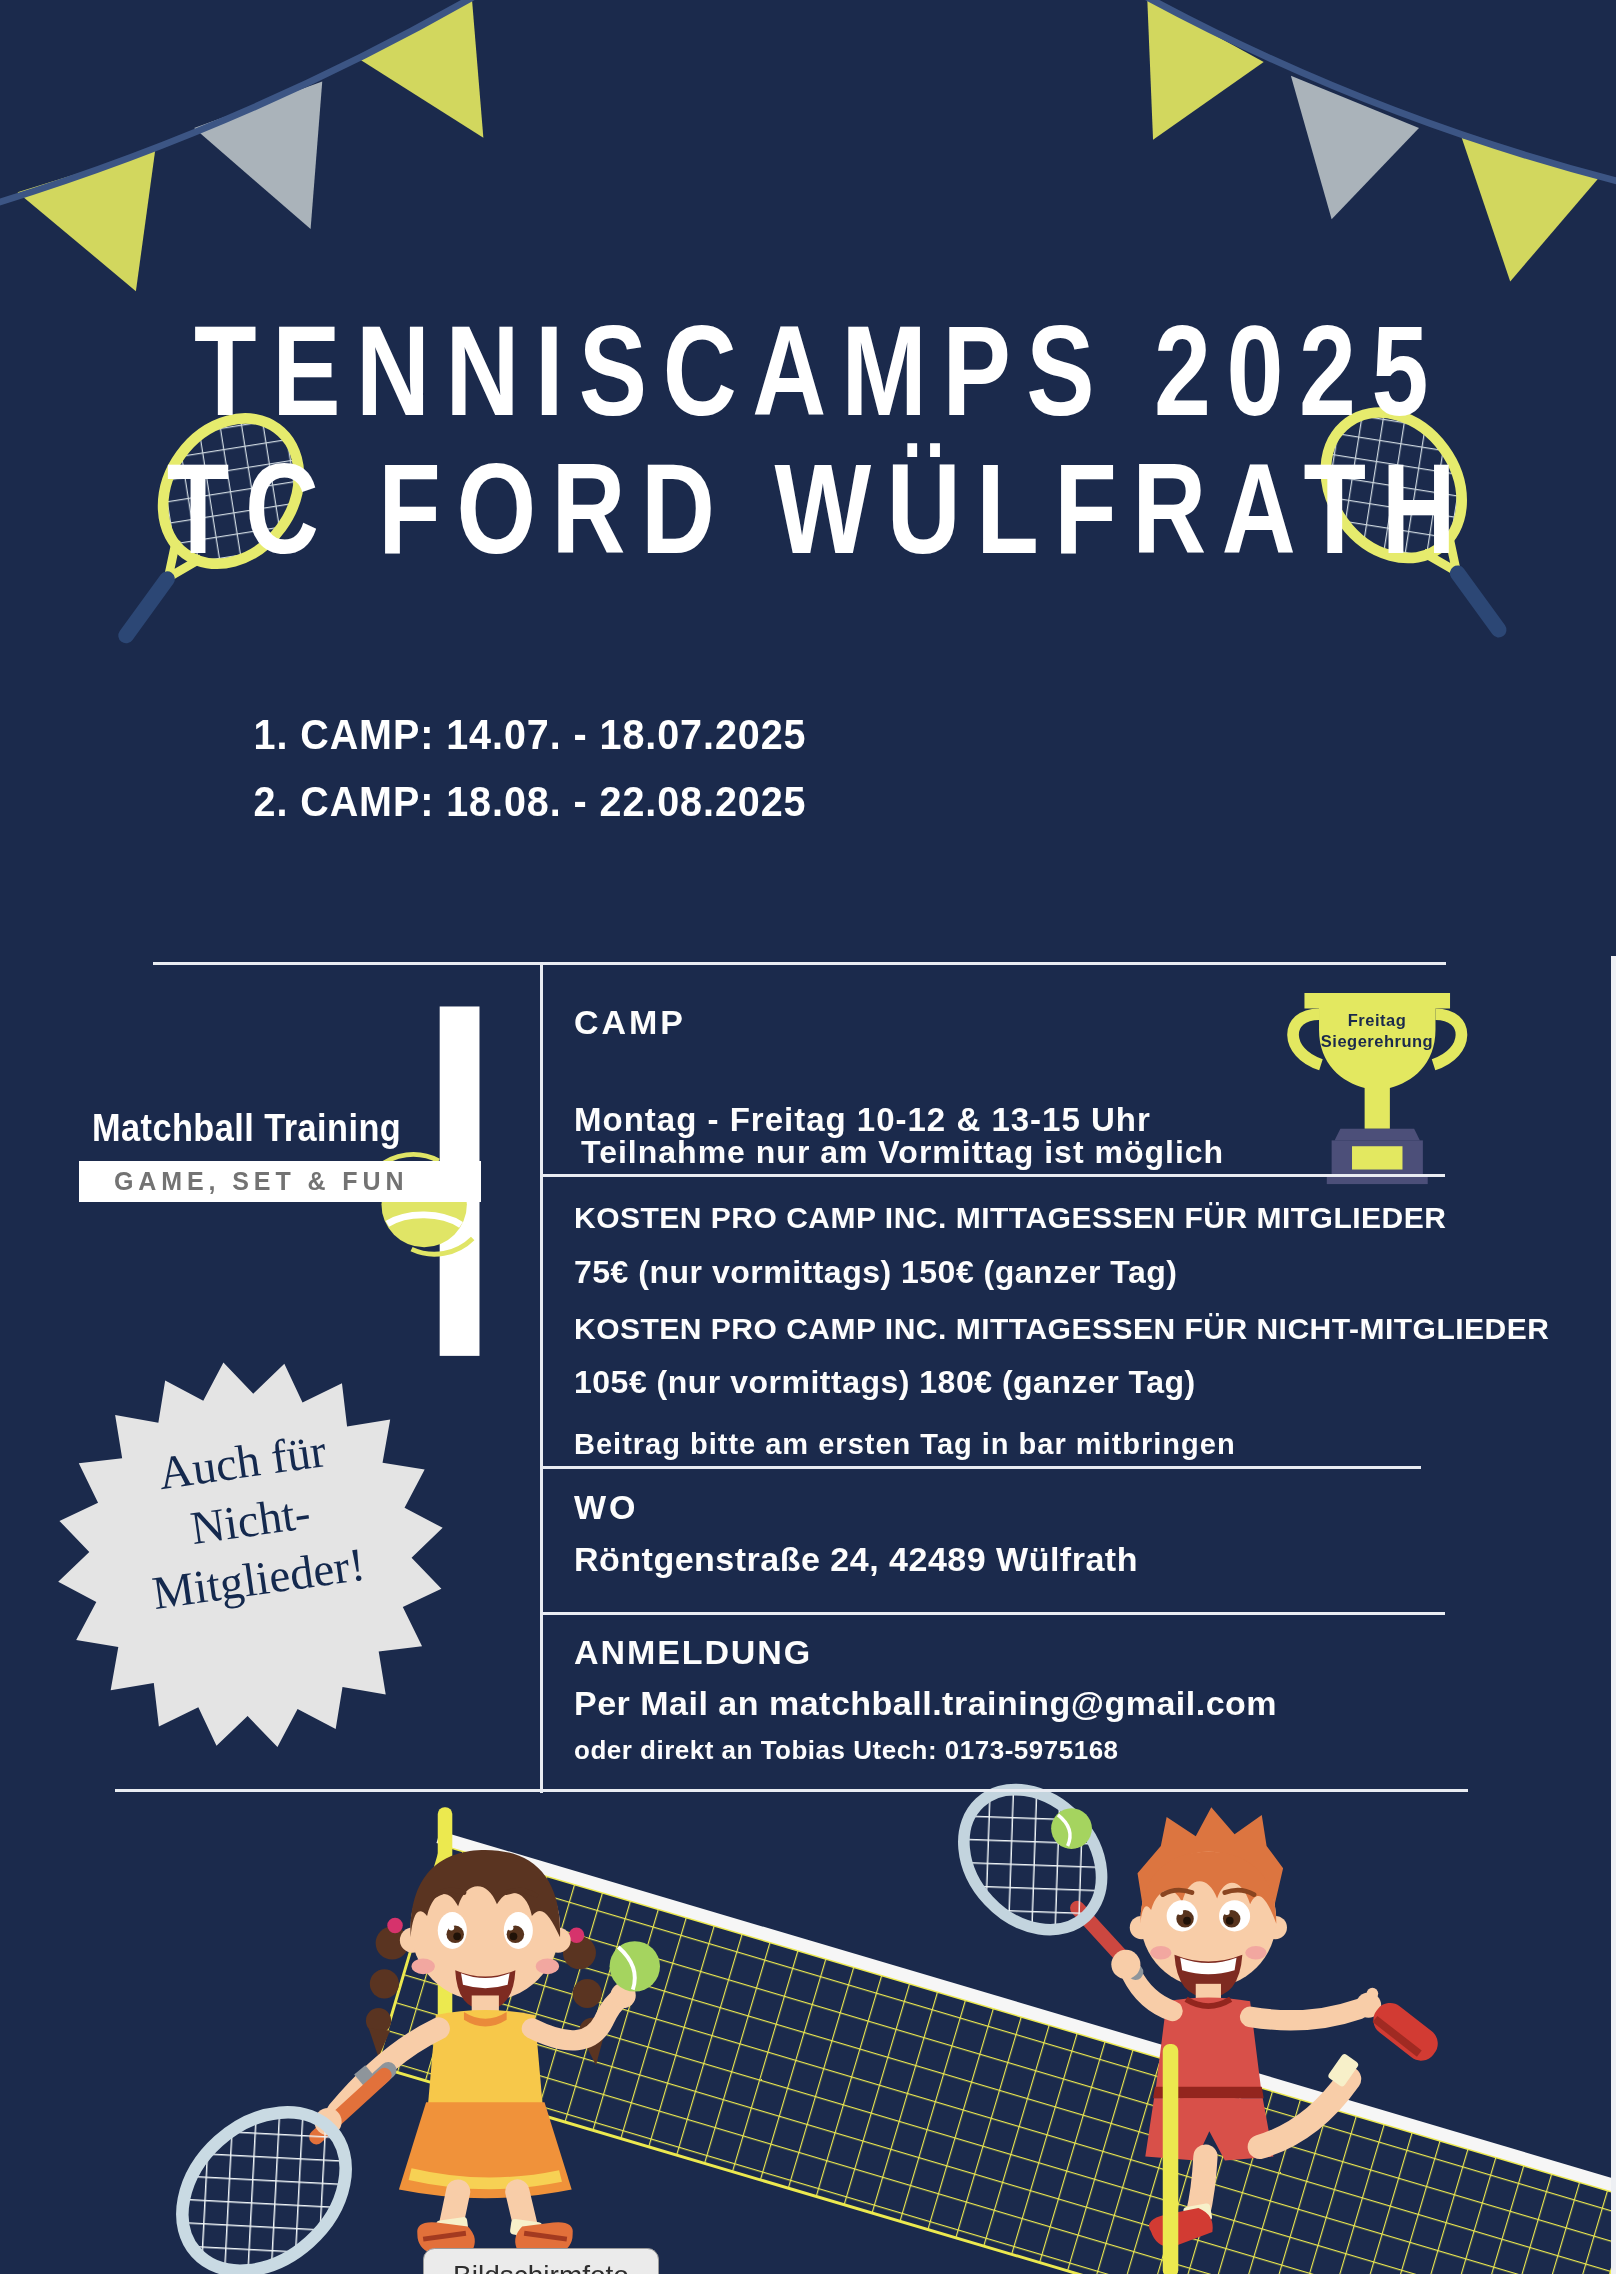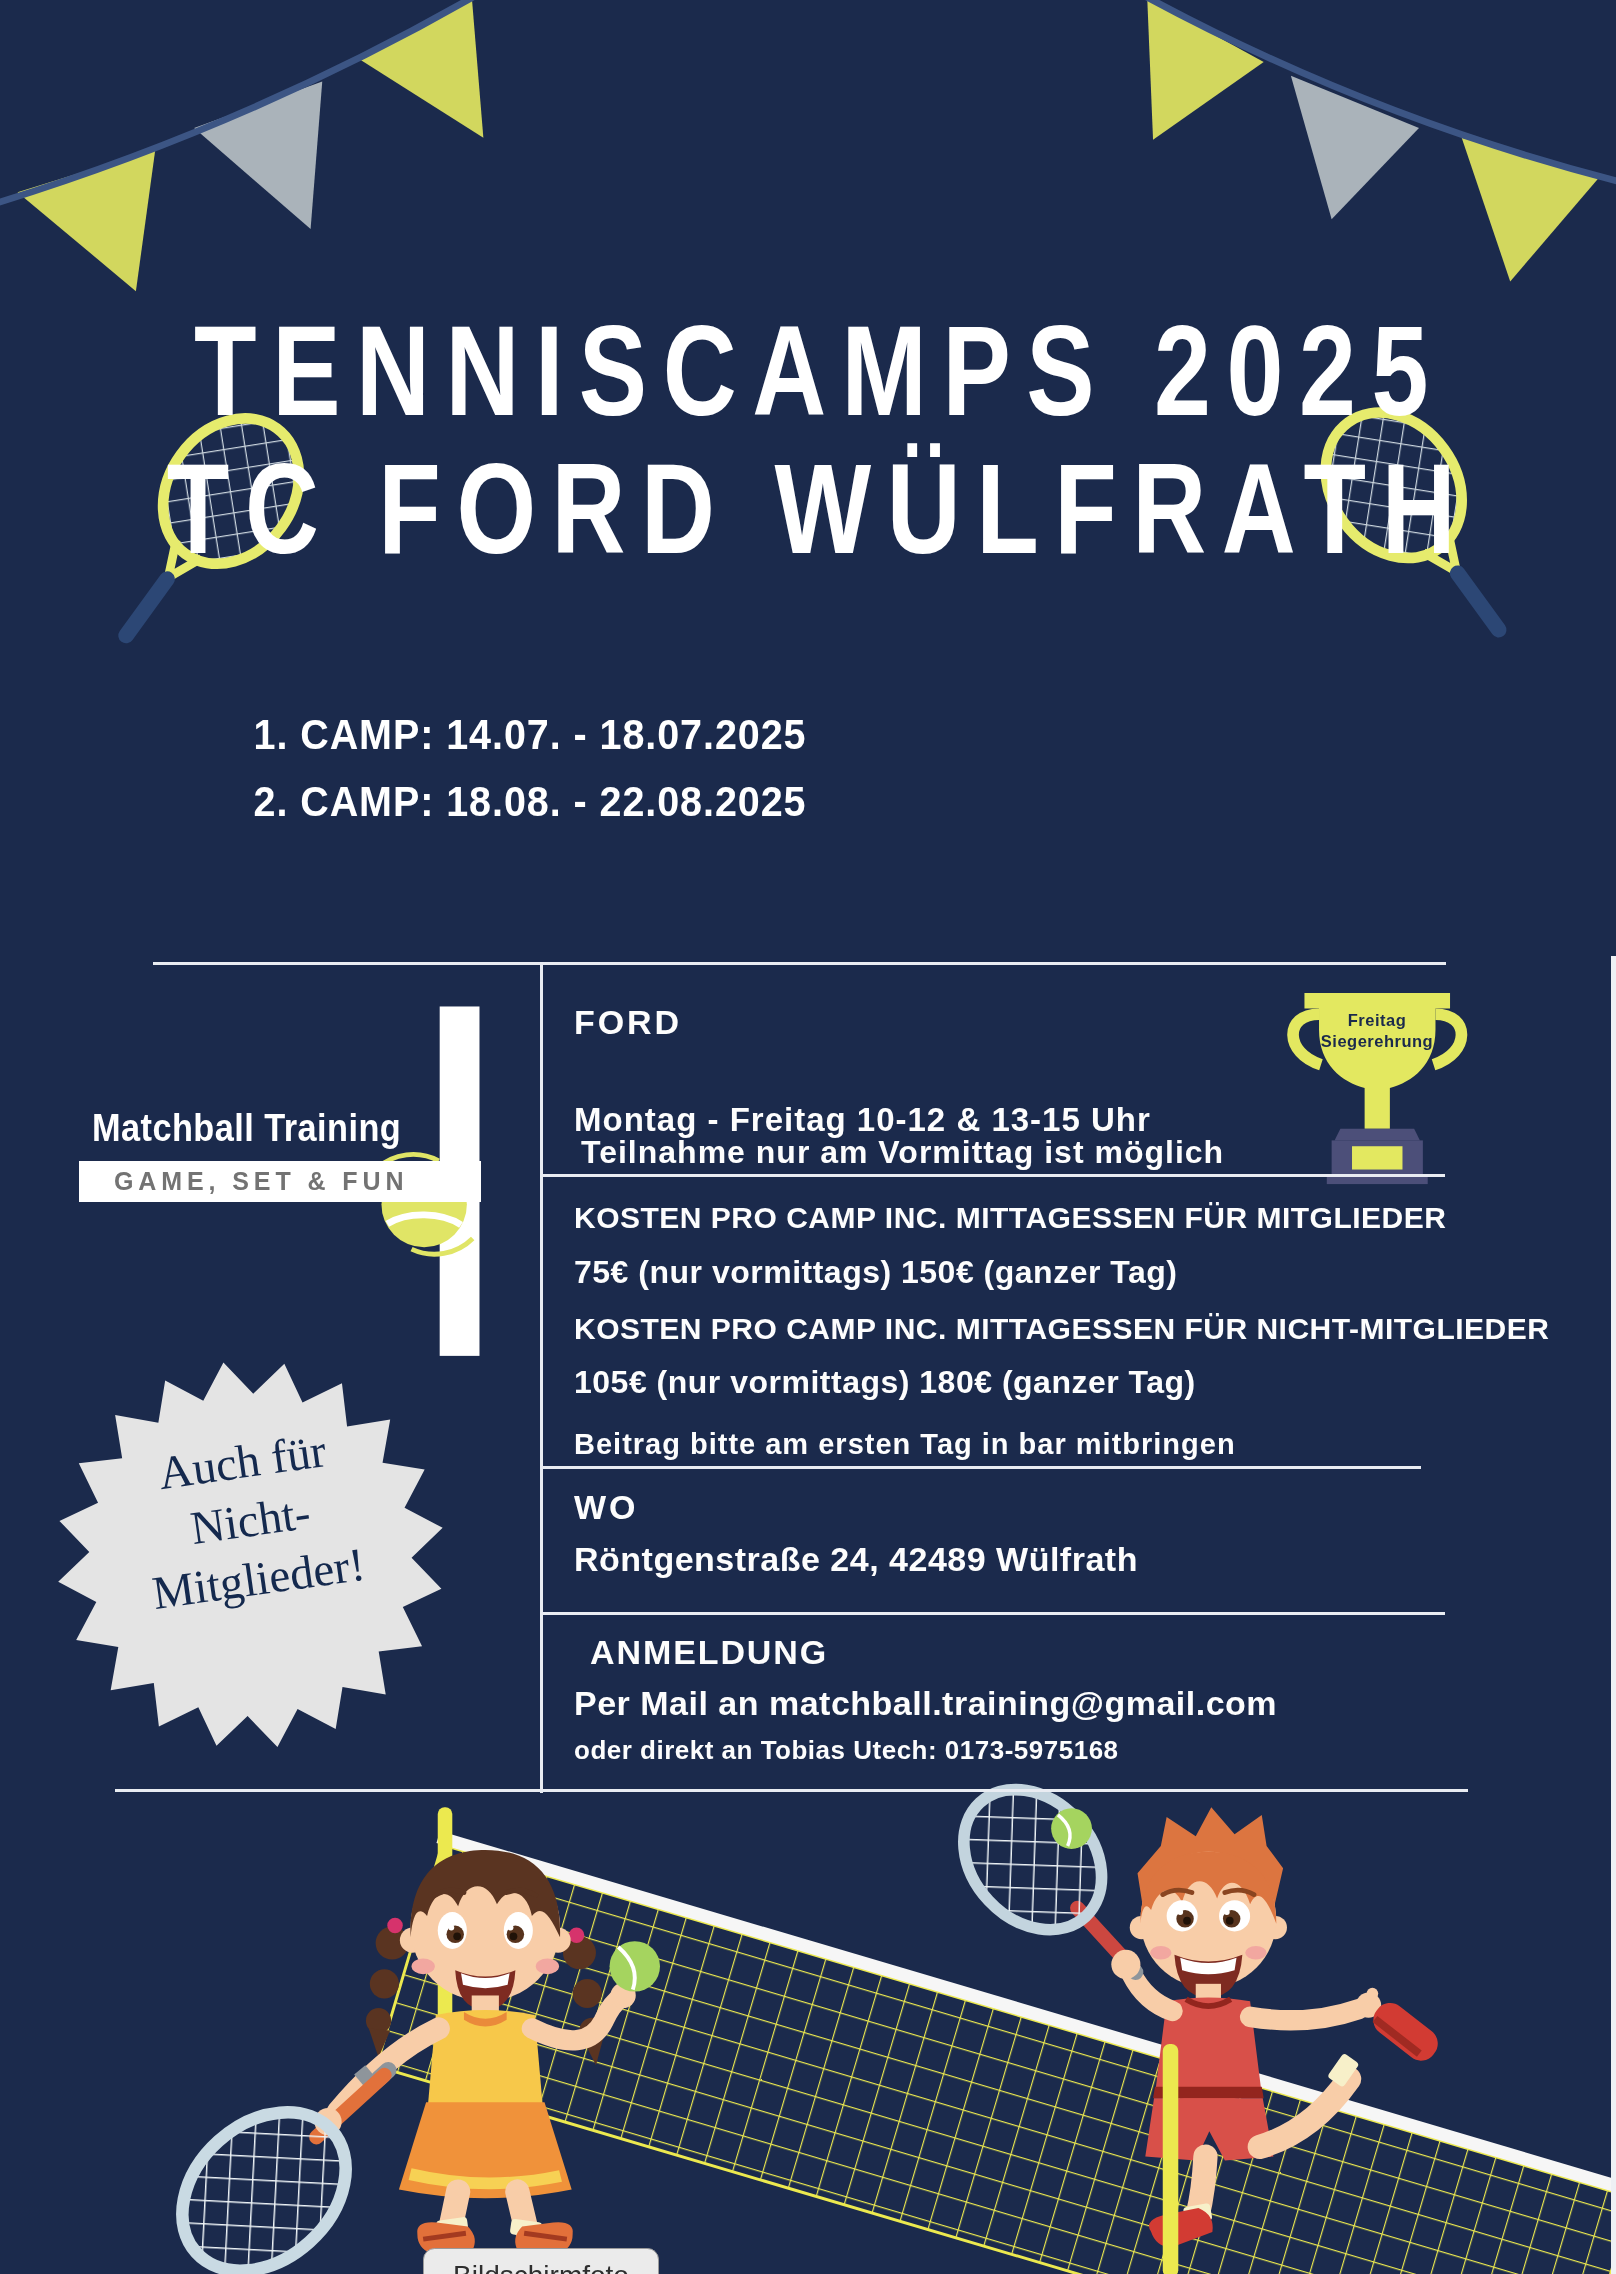--- a/index.html
+++ b/index.html
@@ -251,36 +251,36 @@
 
   <div class="abs badge-text">
     <div>Auch für</div>
     <div>Nicht-</div>
     <div>Mitglieder!</div>
   </div>
 
   <div class="abs trophy-text" style="top:1011px;">Freitag</div>
   <div class="abs trophy-text" style="top:1032px;">Siegerehrung</div>
 
-  <div class="abs txt info" style="left:574px;top:1005px;font-size:34px;letter-spacing:2.9px;">FORD</div>
+  <div class="abs txt info" style="left:574px;top:1005px;font-size:34px;letter-spacing:2.9px;">CAMP</div>
   <div class="abs txt info" style="left:574px;top:1071px;font-size:33px;letter-spacing:1px;margin-top:32px;">Montag - Freitag 10-12 &amp; 13-15 Uhr</div>
   <div class="abs txt info" style="left:574px;top:1136px;font-size:32px;letter-spacing:1px;margin-left:7px;">Teilnahme nur am Vormittag ist möglich</div>
 
   <div class="abs txt info" style="left:574px;top:1203px;font-size:30px;letter-spacing:0.5px;">KOSTEN PRO CAMP INC. MITTAGESSEN FÜR MITGLIEDER</div>
   <div class="abs txt info" style="left:574px;top:1256px;font-size:32px;letter-spacing:0.5px;">75€ (nur vormittags) 150€ (ganzer Tag)</div>
 
   <div class="abs txt info" style="left:574px;top:1314px;font-size:30px;letter-spacing:0.5px;">KOSTEN PRO CAMP INC. MITTAGESSEN FÜR NICHT-MITGLIEDER</div>
   <div class="abs txt info" style="left:574px;top:1366px;font-size:32px;letter-spacing:0.5px;">105€ (nur vormittags) 180€ (ganzer Tag)</div>
 
   <div class="abs txt info" style="left:574px;top:1430px;font-size:29px;letter-spacing:1px;">Beitrag bitte am ersten Tag in bar mitbringen</div>
 
   <div class="abs txt info" style="left:574px;top:1490px;font-size:34px;letter-spacing:2.9px;">WO</div>
   <div class="abs txt info" style="left:574px;top:1542px;font-size:34px;letter-spacing:0.5px;">Röntgenstraße 24, 42489 Wülfrath</div>
 
-  <div class="abs txt info" style="left:574px;top:1635px;font-size:34px;letter-spacing:1.9px;margin-left:16px;">ANMELDUNG</div>
+  <div class="abs txt info" style="left:574px;top:1635px;font-size:34px;letter-spacing:1.9px;">ANMELDUNG</div>
   <div class="abs txt info" style="left:574px;top:1686px;font-size:34px;letter-spacing:0.5px;">Per Mail an matchball.training@gmail.com</div>
   <div class="abs txt info" style="left:574px;top:1737px;font-size:26px;letter-spacing:0.5px;">oder direkt an Tobias Utech: 0173-5975168</div>
 
   <div class="edge-strip"></div>
 
   <div class="shot-box">
     <span>Bildschirmfoto</span>
   </div>
 
 </div>

